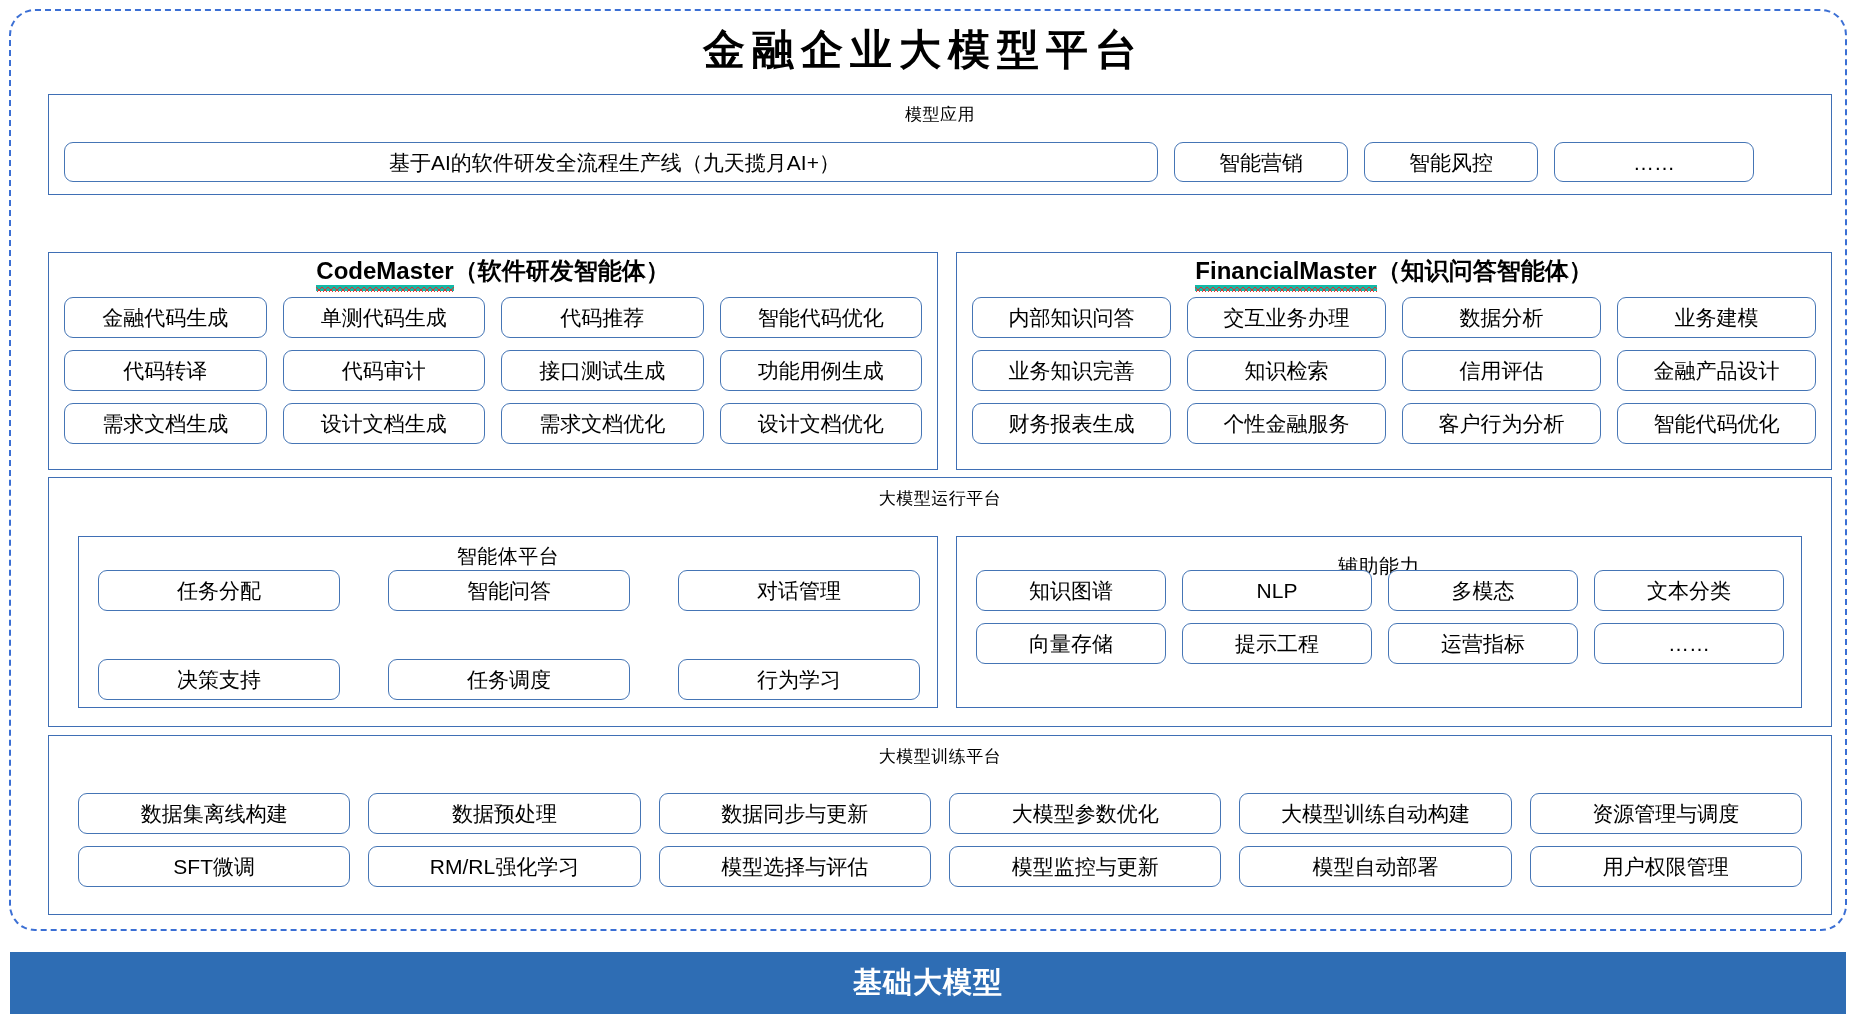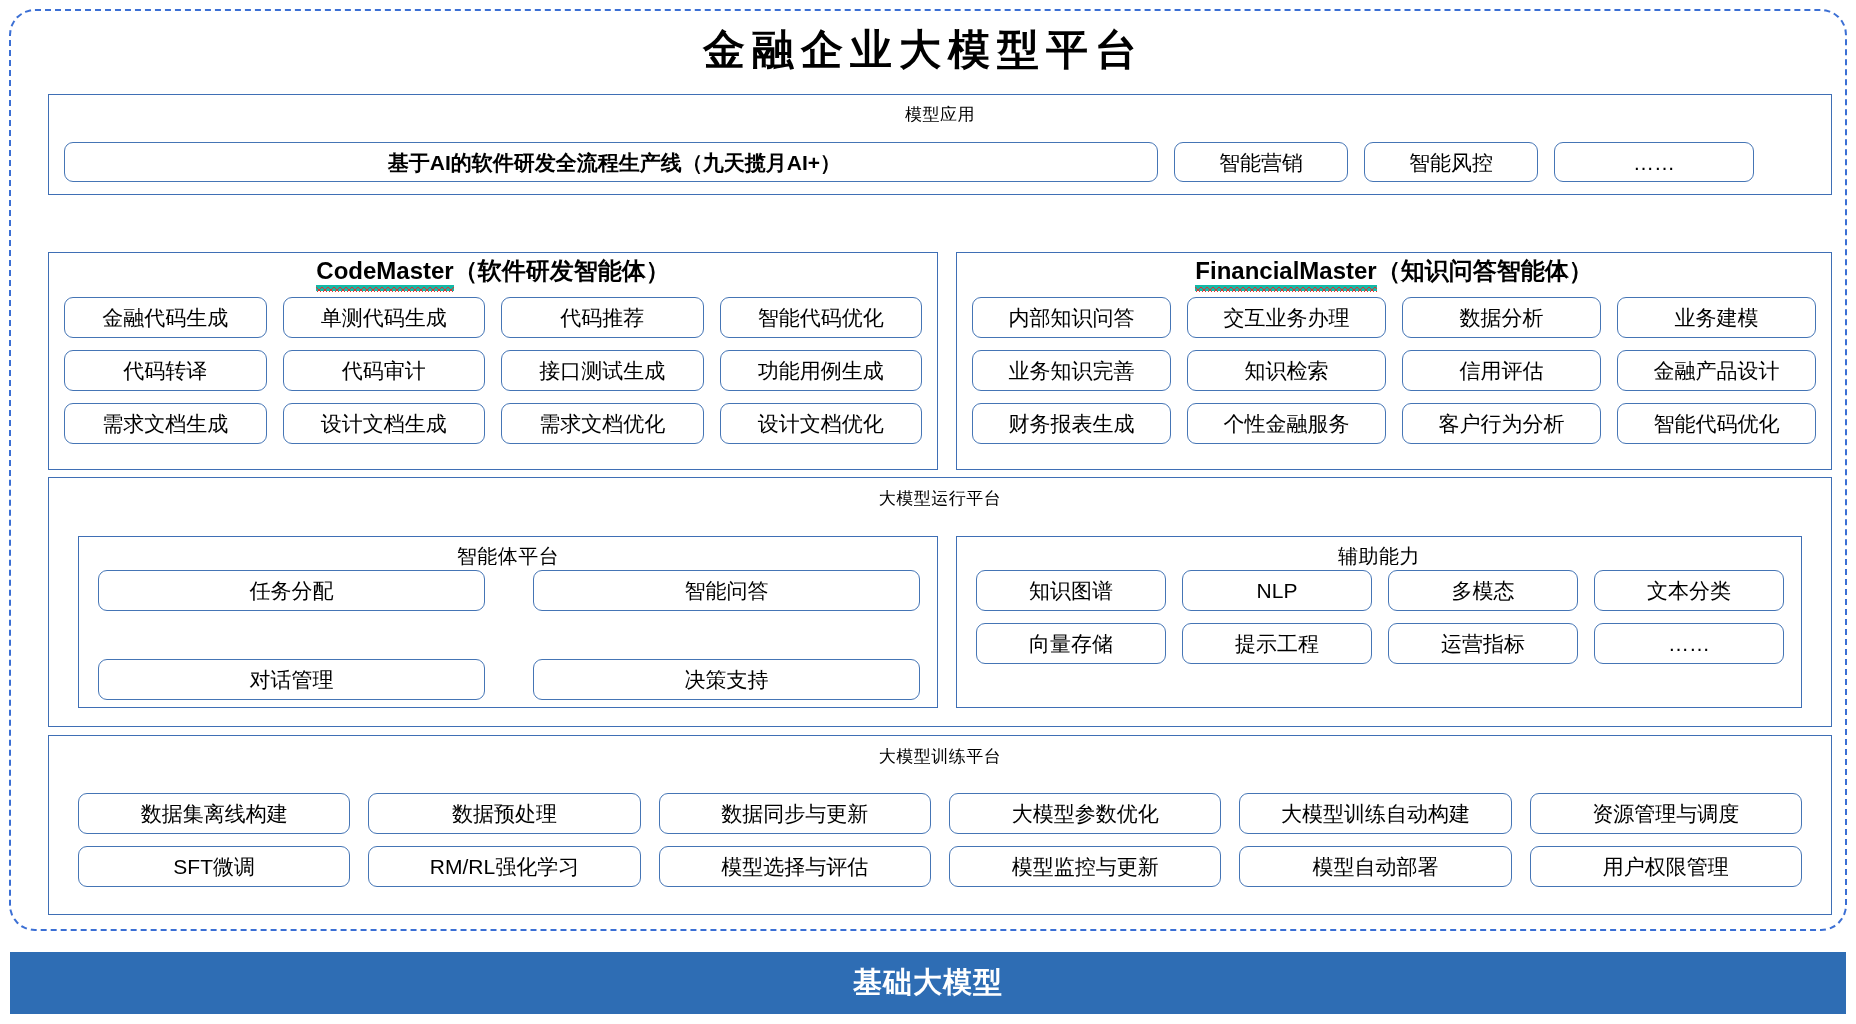--- a/index.html
+++ b/index.html
@@ -109,21 +109,21 @@
     border-radius: 9px;
     background: #ffffff;
     font-size: 21px;
     color: #000000;
     white-space: nowrap;
     text-align: center;
     line-height: 1;
   }
 
   .pill.bold {
-    font-weight: 700;
+    font-weight: 400;
     font-size: 21px;
     padding-left: 7px;
   }
 
   .pill-grid {
     display: grid;
     gap: 12px 16px;
   }
 
   
@@ -211,33 +211,33 @@
   </div>
 
   <div class="panel" style="left:48px; top:477px; width:1784px; height:250px;">
     <div class="panel-title" style="margin-top:9px;">大模型运行平台</div>
   </div>
 
   <div class="panel" style="left:78px; top:536px; width:860px; height:172px;">
     <div class="sub-panel-title" style="margin-top:6px;">智能体平台</div>
   </div>
   <div class="pill-grid" style="position:absolute; left:98px; top:570px; width:822px;
-              grid-template-columns:repeat(2, 1fr); grid-auto-rows:41px;gap:48px;">
+              grid-template-columns:repeat(3, 1fr); grid-auto-rows:41px;gap:48px;">
     <div class="pill">任务分配</div>
     <div class="pill">智能问答</div>
     <div class="pill">对话管理</div>
     <div class="pill">决策支持</div>
     <div class="pill">任务调度</div>
     <div class="pill">行为学习</div>
     <div class="pill">行为预测</div>
     <div class="pill">……</div>
   </div>
 
   <div class="panel" style="left:956px; top:536px; width:846px; height:172px;">
-    <div class="sub-panel-title" style="margin-top:6px;">辅助能力</div>
+    <div class="sub-panel-title" style="margin-top:16px;">辅助能力</div>
   </div>
   <div class="pill-grid" style="position:absolute; left:976px; top:570px; width:808px;
               grid-template-columns:repeat(4, 1fr); grid-auto-rows:41px;">
     <div class="pill">知识图谱</div>
     <div class="pill">NLP</div>
     <div class="pill">多模态</div>
     <div class="pill">文本分类</div>
     <div class="pill">向量存储</div>
     <div class="pill">提示工程</div>
     <div class="pill">运营指标</div>

